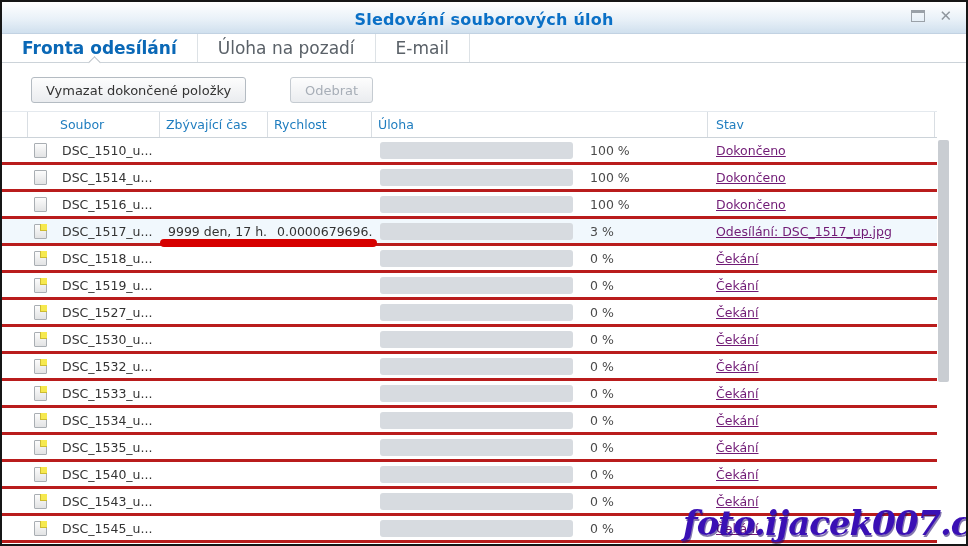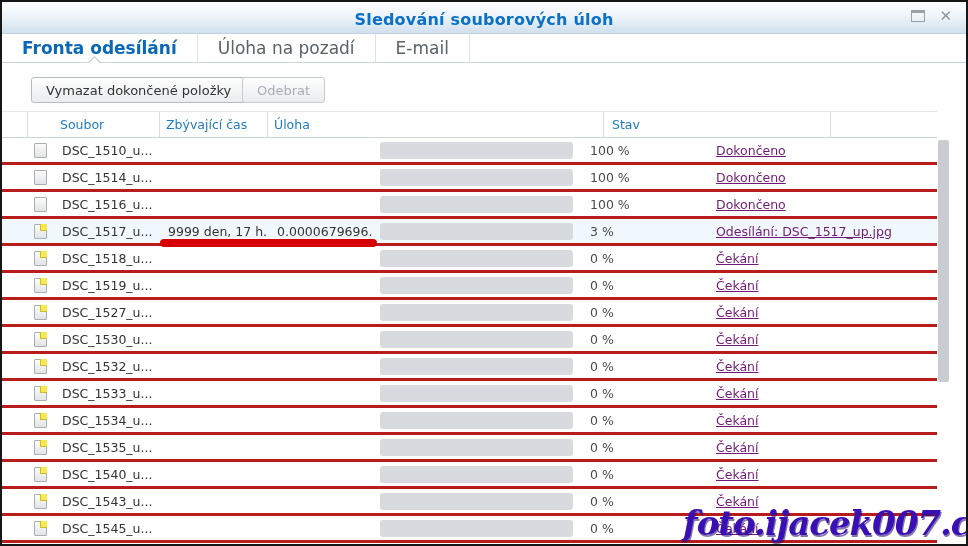--- a/index.html
+++ b/index.html
@@ -42,21 +42,21 @@
   }
 
   
   .toolbar { position:absolute; left:0; top:62px; width:100%; height:47px; background:#fff; }
   .btn {
     position:absolute; top:13px; height:26px; padding:0 14px;
     font-family:"DejaVu Sans","Liberation Sans",sans-serif; font-size:13px;
     border:1px solid #b4bbc2; border-radius:3px; color:#333;
     background:linear-gradient(#fdfdfd,#eaecef);
   }
-  .btn.disabled { color:#a7aeb7; border-color:#c5cbd1; }
+  .btn.disabled { color:#a7aeb7; border-color:#c5cbd1;margin-left:48px; }
   .btn1 { left:21px;margin-left:8px; }
   .btn2 { left:240px; }
   .btn3 { left:327px; }
 
   
   .thead {
     position:absolute; left:0; top:109px; width:935px; height:27px;
     display:flex; border-top:1px solid #e4e9ee; border-bottom:1px solid #ccd3d9;
     background:#fff;
   }
@@ -142,20 +142,21 @@
 
   <div class="toolbar">
     <button class="btn btn1">Vymazat dokončené položky</button>
     <button class="btn btn2 disabled">Odebrat</button>
   </div>
 
   <div class="thead">
     <div class="th th-check"></div>
     <div class="th th-file">Soubor</div>
     <div class="th th-time">Zbývající čas</div>
+    <div class="th th-speed">Rychlost</div>
     <div class="th th-prog">Úloha</div>
     <div class="th th-status">Stav</div>
   </div>
 
   <div class="tbody">
       <div class="row">
       <div class="cell c-check"></div>
       <div class="cell c-file">
         <span class="doc-icon"></span>
         <span class="file-name">DSC_1510_u...</span>

